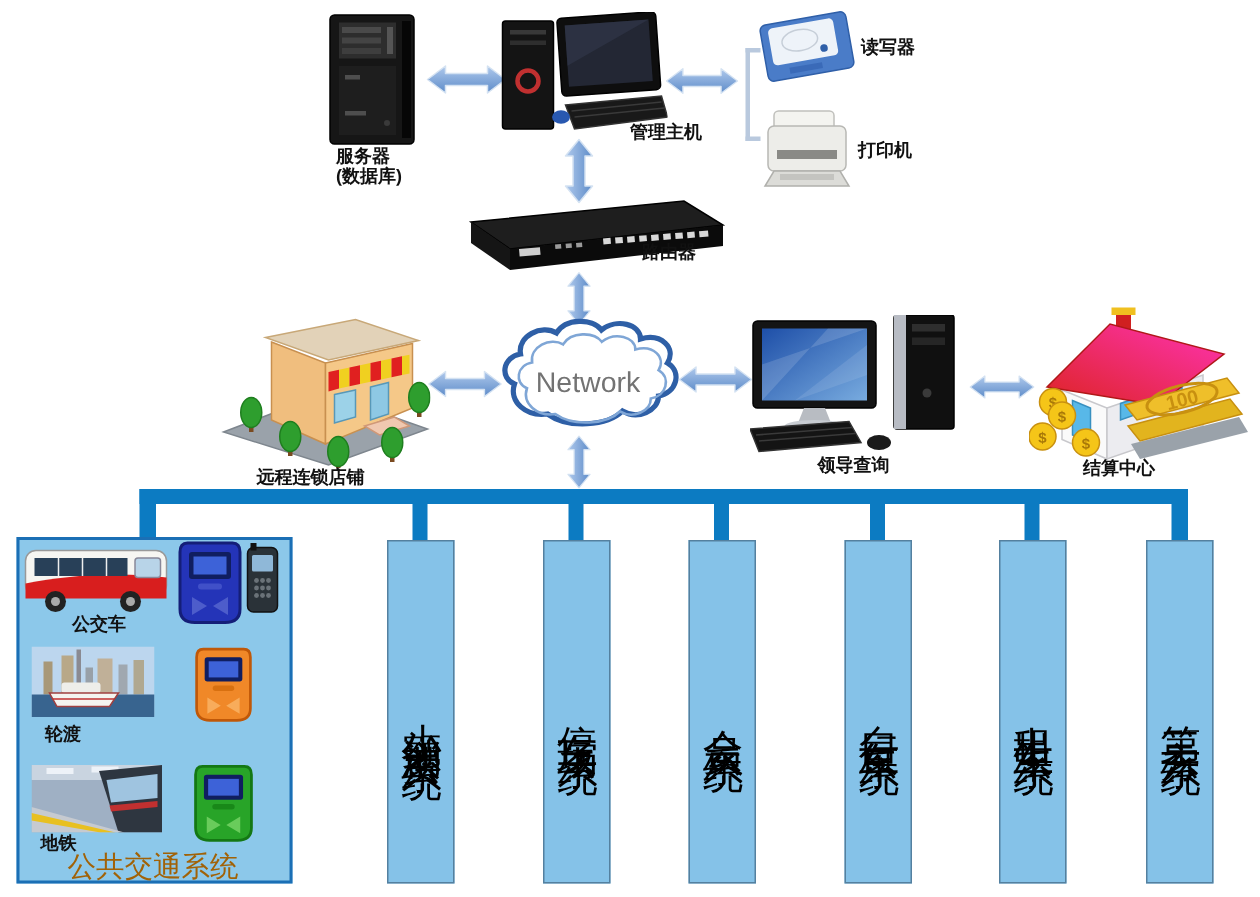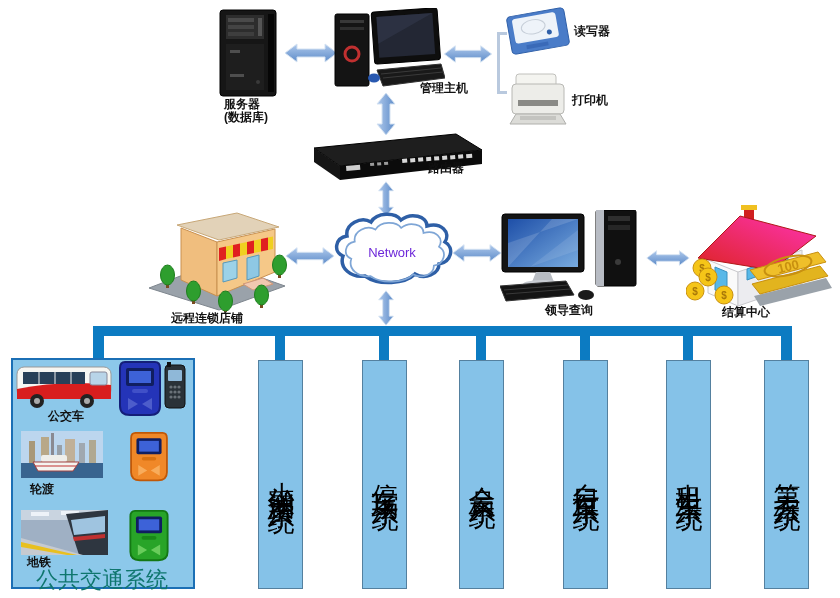--- a/index.html
+++ b/index.html
@@ -8,22 +8,22 @@
   .abs{position:absolute;}
   .dev-label{position:absolute;transform:translateX(-50%);font-size:12px;font-weight:700;
              color:#111;white-space:nowrap;text-align:left;line-height:13px;}
   .hbar{position:absolute;background:#0C7BC2;}
   .sys-bar{position:absolute;width:45px;height:229px;background:#85C2E8;border:1px solid #54809F;
            box-sizing:border-box;display:flex;align-items:center;justify-content:center;}
   .sys-bar span{writing-mode:vertical-rl;text-orientation:upright;font-size:27px;color:#000;
                 letter-spacing:5px;line-height:45px;}
   .transport-box{position:absolute;left:11px;top:358px;width:184px;height:231px;
                  background:#8CC8EA;border:2px solid #1B6FB5;box-sizing:border-box;}
-  .box-title{position:absolute;transform:translateX(-50%);font-size:22px;font-weight:500;color:#0f766e;white-space:nowrap;}
-  .net-text{position:absolute;transform:translateX(-50%);font-size:13px;color:#6d28d9;}
+  .box-title{position:absolute;transform:translateX(-50%);font-size:19px;font-weight:500;color:#a16207;white-space:nowrap;}
+  .net-text{position:absolute;transform:translateX(-50%);font-size:19px;color:#737373;}
   .brk{position:absolute;background:#B9C9DE;}
 </style>
 </head>
 <body>
 
 <div class="canvas">
 
   <svg width="0" height="0" style="position:absolute" aria-hidden="true">
     <defs>
       <linearGradient id="agH" x1="0" y1="0" x2="0" y2="1">

